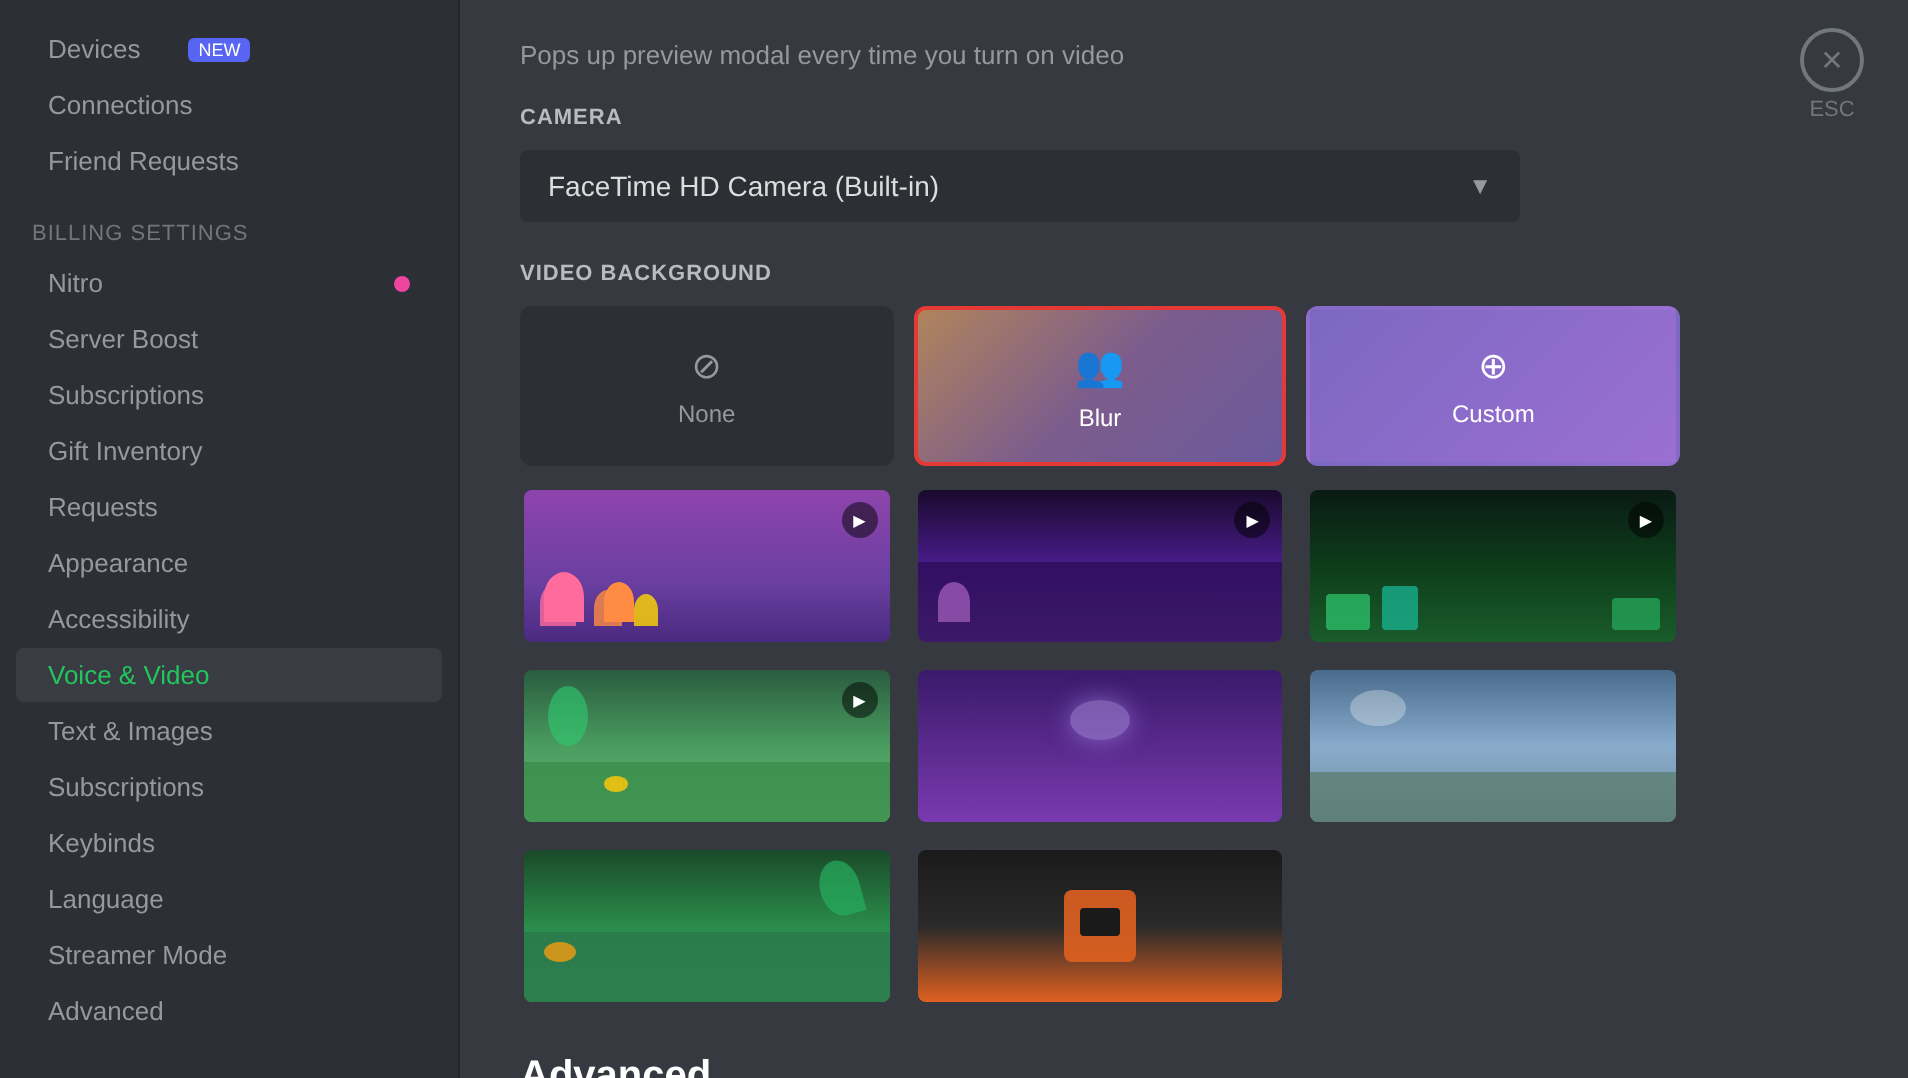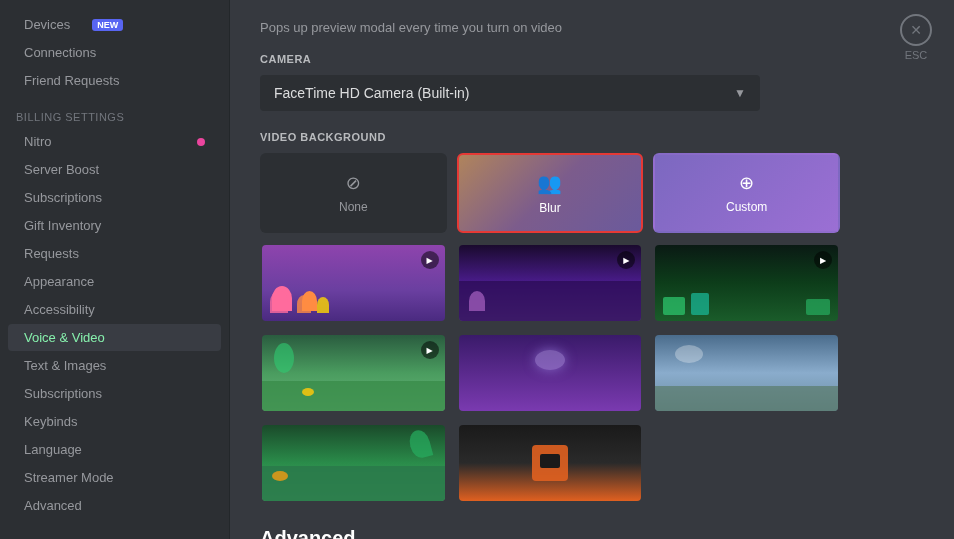--- a/index.html
+++ b/index.html
@@ -24,42 +24,42 @@
     }
     .sidebar-item {
       padding: 6px 16px;
       font-size: 13px;
       cursor: pointer;
       border-radius: 4px;
       margin: 1px 8px;
       color: #96989d;
       display: flex;
       align-items: center;
-      gap: 2px;
+      gap: 16px;
     }
     .sidebar-item.active {
       background: #393c43;
-      color: #86efac;
+      color: #22c55e;
     }
     .sidebar-section-label {
       font-size: 11px;
       font-weight: 400;
       text-transform: uppercase;
       color: #72767d;
       padding: 16px 16px 4px 16px;
       letter-spacing: 0.5px;
     }
     .sidebar-badge {
       background: #5865f2;
       color: #fff;
       font-size: 9px;
-      font-weight: 700;
+      font-weight: 400;
       padding: 1px 5px;
       border-radius: 3px;
-      margin-left: 20px;
+      margin-left: 8px;
     }
     .sidebar-dot {
       width: 8px;
       height: 8px;
       border-radius: 50%;
       background: #eb459e;
       margin-left: auto;
     }
 
     

